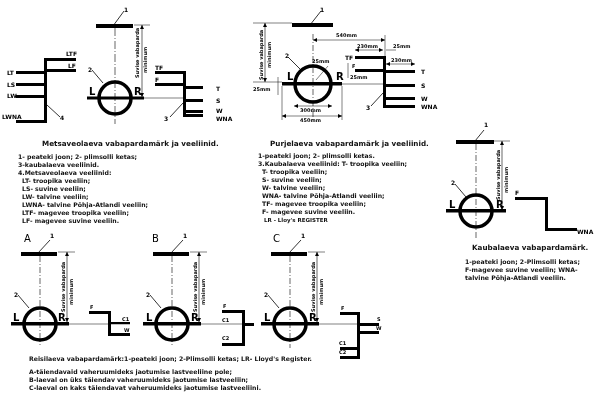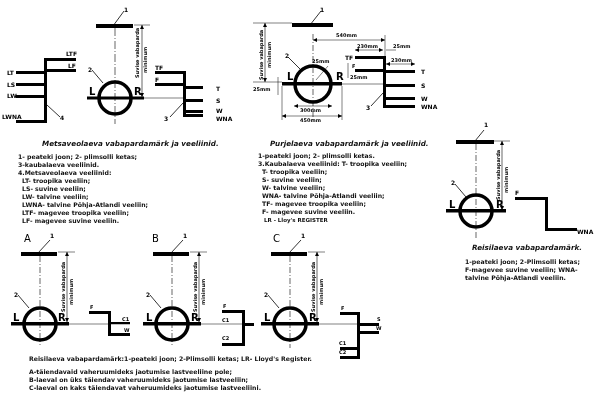--- a/index.html
+++ b/index.html
@@ -2,21 +2,21 @@
 <html><head>
 <meta charset="utf-8">
 <style>
   html,body{margin:0;padding:0;background:#fff;}
   body{width:600px;height:401px;position:relative;overflow:hidden;font-family:"DejaVu Sans",sans-serif;color:#000;}
   svg{position:absolute;left:0;top:0;}
   .lbl{font-family:"DejaVu Sans",sans-serif;font-weight:bold;font-size:6px;fill:#000;}
   .lbls{font-family:"DejaVu Sans",sans-serif;font-weight:bold;font-size:5px;fill:#000;}
   .big{font-family:"DejaVu Sans",sans-serif;font-size:10px;fill:#000;}
   .txt{position:absolute;font-family:"DejaVu Sans",sans-serif;font-weight:bold;font-size:6.2px;line-height:8px;white-space:nowrap;color:#111;}
-  .title{position:absolute;font-family:"DejaVu Sans",sans-serif;font-weight:bold;font-size:7.2px;white-space:nowrap;color:#111;font-style:italic;}
+  .title{position:absolute;font-family:"DejaVu Sans",sans-serif;font-weight:bold;font-size:7.2px;white-space:nowrap;color:#111;}
 </style>
 </head>
 <body>
 
 <svg width="600" height="401" viewBox="0 0 600 401">
 
   <g>
 
     <rect x="96" y="24" width="37" height="4"></rect>
     <line x1="113" y1="26" x2="124" y2="11" stroke="#000" stroke-width="0.8"></line>
@@ -286,21 +286,21 @@
   <div>3.Kaubalaeva veeliinid: T- troopika veeliin;</div>
   <div style="padding-left:4px">  T- troopika veeliin;</div>
   <div style="padding-left:4px">  S- suvine veeliin;</div>
   <div style="padding-left:4px">  W- talvine veeliin;</div>
   <div style="padding-left:4px">  WNA- talvine Põhja-Atlandi  veeliin;</div>
   <div style="padding-left:4px">  TF- magevee troopika veeliin;</div>
   <div style="padding-left:4px">  F- magevee suvine veeliin.</div>
   <div style="padding-left:6px;font-size:5.5px">  LR - Lloy's REGISTER</div>
 </div>
 
-<div class="title" style="left:472px;top:243px;">Reisilaeva vabapardamärk.</div>
+<div class="title" style="left:472px;top:243px;">Kaubalaeva vabapardamärk.</div>
 <div class="txt" style="left:465px;top:258px;">
   <div>1-peateki joon; 2-Plimsolli ketas;</div>
   <div>F-magevee suvine veeliin; WNA-</div>
   <div>talvine Põhja-Atlandi veeliin.</div>
 </div>
 
 <div class="txt" style="left:29px;top:355px;">Reisilaeva vabapardamärk:1-peateki joon; 2-Plimsolli ketas; LR- Lloyd's Register.</div>
 <div class="txt" style="left:29px;top:368px;">
   <div>A-täiendavaid vaheruumideks jaotumise lastveeliine pole;</div>
   <div>B-laeval on üks täiendav vaheruumideks jaotumise lastveeliin;</div>

